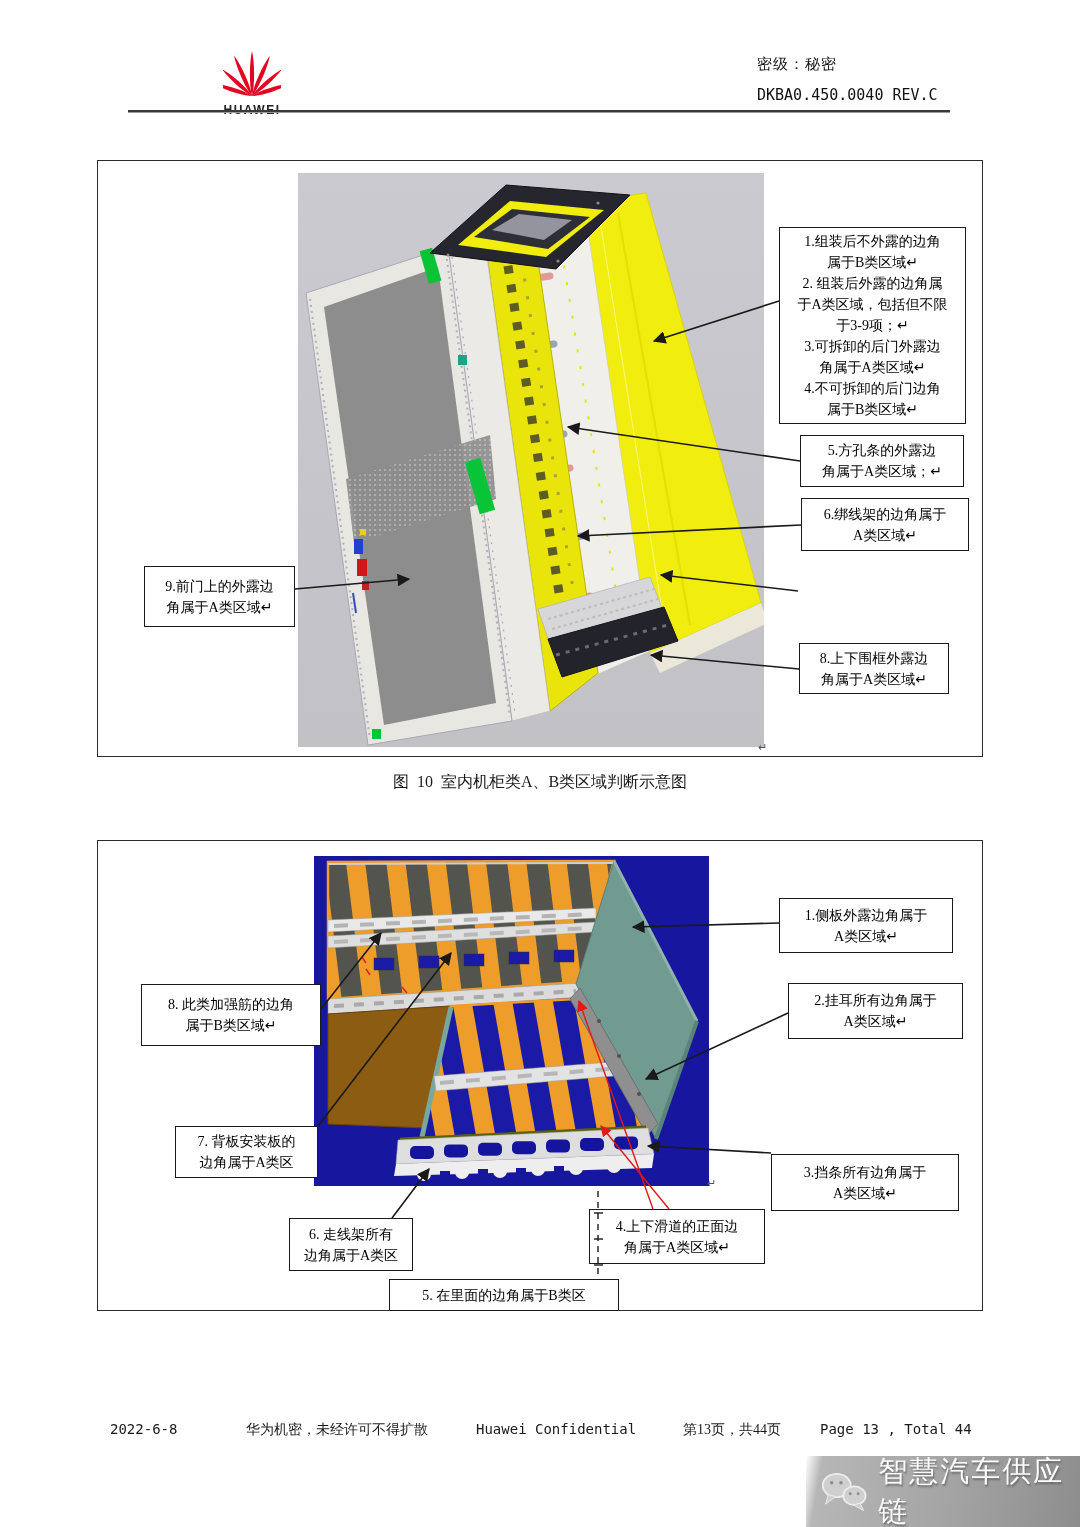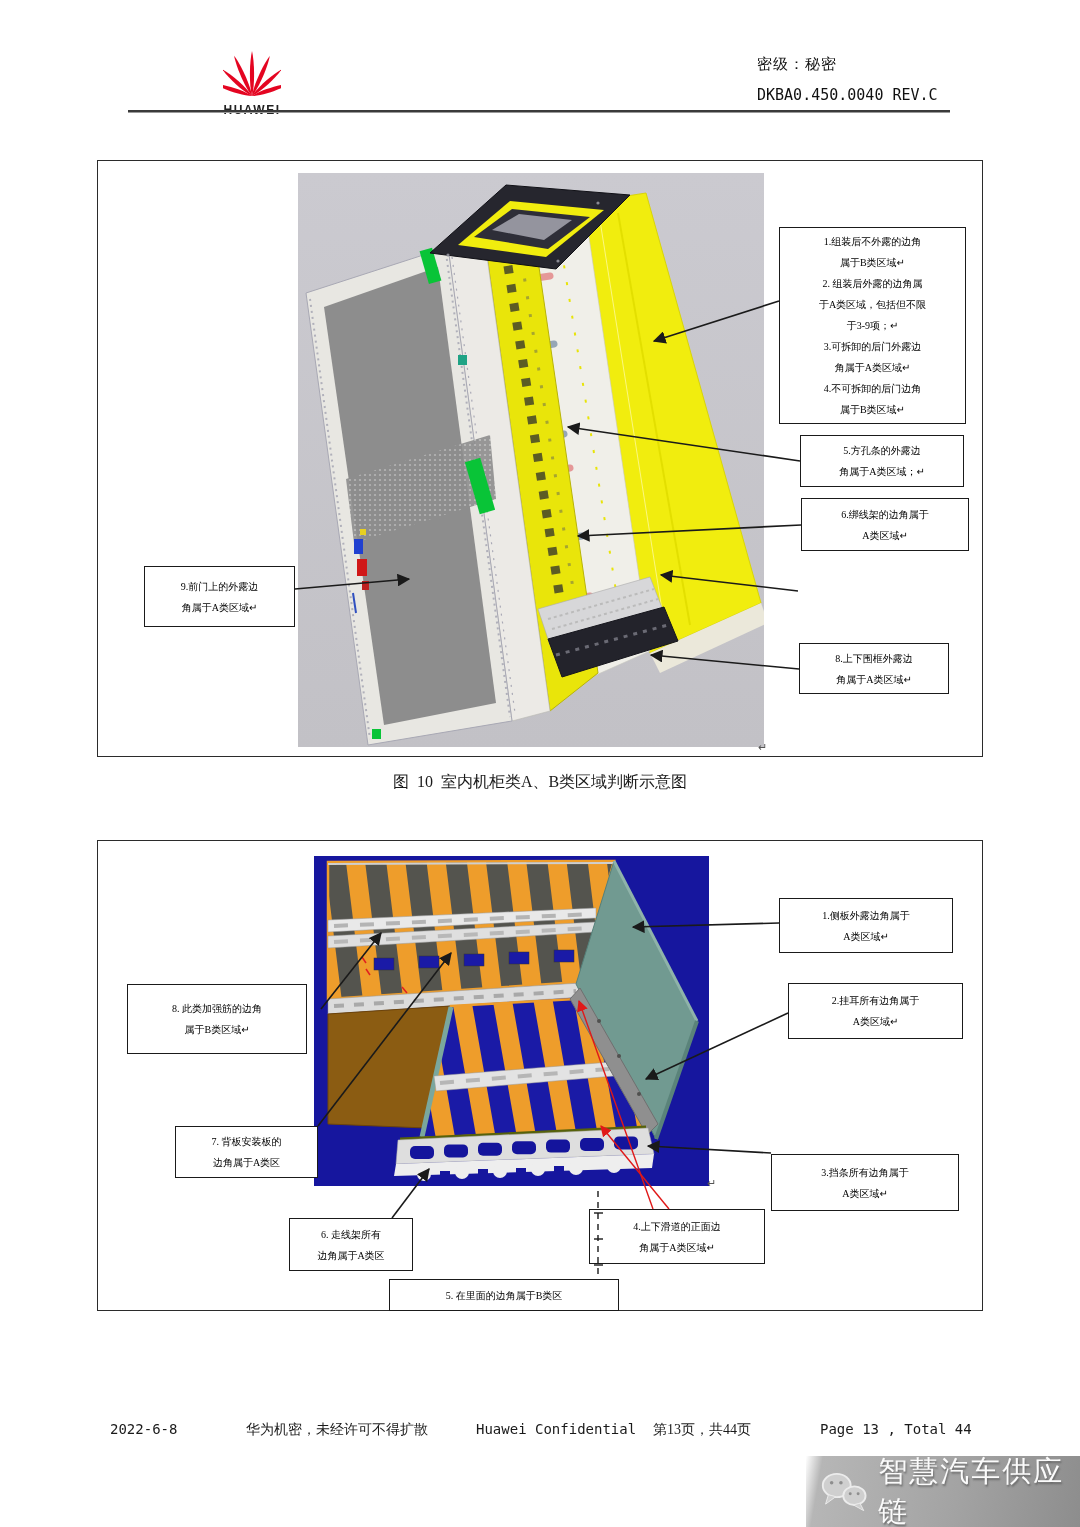--- a/index.html
+++ b/index.html
@@ -17,34 +17,34 @@
   .logo-word { display:block; font-family:"Liberation Sans", sans-serif; font-weight:bold; font-size:12px; letter-spacing:1.5px; color:#222; margin-top:3px; }
   
   .fig { position:absolute; left:97px; width:886px; border:1px solid #2b2b2b; background:#fff; }
   #fig10 { top:160px; height:597px; }
   #fig11 { top:840px; height:471px; }
   .cad { position:absolute; }
   .overlay { position:absolute; left:0; top:0; pointer-events:none; }
   
   .co {
     position:absolute; background:#fff; border:1.5px solid #1a1a1a; color:#000;
-    font-size:10px; line-height:21px; text-align:center; white-space:pre-line;
+    font-size:14px; line-height:21px; text-align:center; white-space:pre-line;
     display:flex; align-items:center; justify-content:center; padding:2px 4px;
   }
   .cap { position:absolute; left:0; width:100%; text-align:center; font-size:16px; color:#1a1a1a; white-space:pre-wrap; }
   #cap10 { top:772px; }
   #cap11 { top:1334px; }
   .ret { position:absolute; font-size:11px; color:#555; }
   
   .foot { position:absolute; top:1421px; font-size:14px; color:#1a1a1a; }
   .mono { font-family:"DejaVu Sans Mono", monospace; }
   #f-date { left:110px; }
   #f-zh { left:246px; }
   #f-en { left:476px; font-family:"DejaVu Sans Mono", monospace; }
-  #f-pzh { left:653px; }
+  #f-pzh { left:683px; }
   #f-pen { left:820px; font-family:"DejaVu Sans Mono", monospace; }
   
   .wm-bar {
     position:absolute; left:806px; top:1456px; width:274px; height:71px;
     background:linear-gradient(100deg, rgba(180,180,180,0) 0%, #b6b6b6 6%, #a3a3a3 55%, #8d8d8d 100%);
     display:flex; align-items:center; gap:8px; padding-left:14px;
   }
   .wm-text {
     font-family:"Liberation Sans", sans-serif; font-size:29px; letter-spacing:2px; color:#fbfbfb;
     text-shadow:1px 2px 2px rgba(100,100,100,.9);
@@ -296,21 +296,21 @@
 A类区域↵</div>
     <div class="co" style="left:673px; top:313px; width:188px; height:57px;">3.挡条所有边角属于
 A类区域↵</div>
     <div class="co" style="left:491px; top:368px; width:176px; height:55px;">4.上下滑道的正面边
 角属于A类区域↵</div>
     <div class="co" style="left:291px; top:438px; width:230px; height:32px;">5. 在里面的边角属于B类区</div>
     <div class="co" style="left:191px; top:377px; width:124px; height:53px;">6. 走线架所有
 边角属于A类区</div>
     <div class="co" style="left:77px; top:285px; width:143px; height:52px;">7. 背板安装板的
 边角属于A类区</div>
-    <div class="co" style="left:29px; top:143px; width:180px; height:70px;">8. 此类加强筋的边角
+    <div class="co" style="left:43px; top:143px; width:180px; height:62px;">8. 此类加强筋的边角
 属于B类区域↵</div>
 
     <svg class="overlay" width="886" height="471" viewBox="0 0 886 471">
       <defs>
         <marker id="ah2" viewBox="0 0 10 10" refX="9" refY="5" markerWidth="8" markerHeight="8" orient="auto-start-reverse">
           <path d="M0,0 L10,5 L0,10 z" fill="#1a1a1a"></path>
         </marker>
         <marker id="ahr" viewBox="0 0 10 10" refX="9" refY="5" markerWidth="8" markerHeight="8" orient="auto-start-reverse">
           <path d="M0,0 L10,5 L0,10 z" fill="#e01818"></path>
         </marker>

